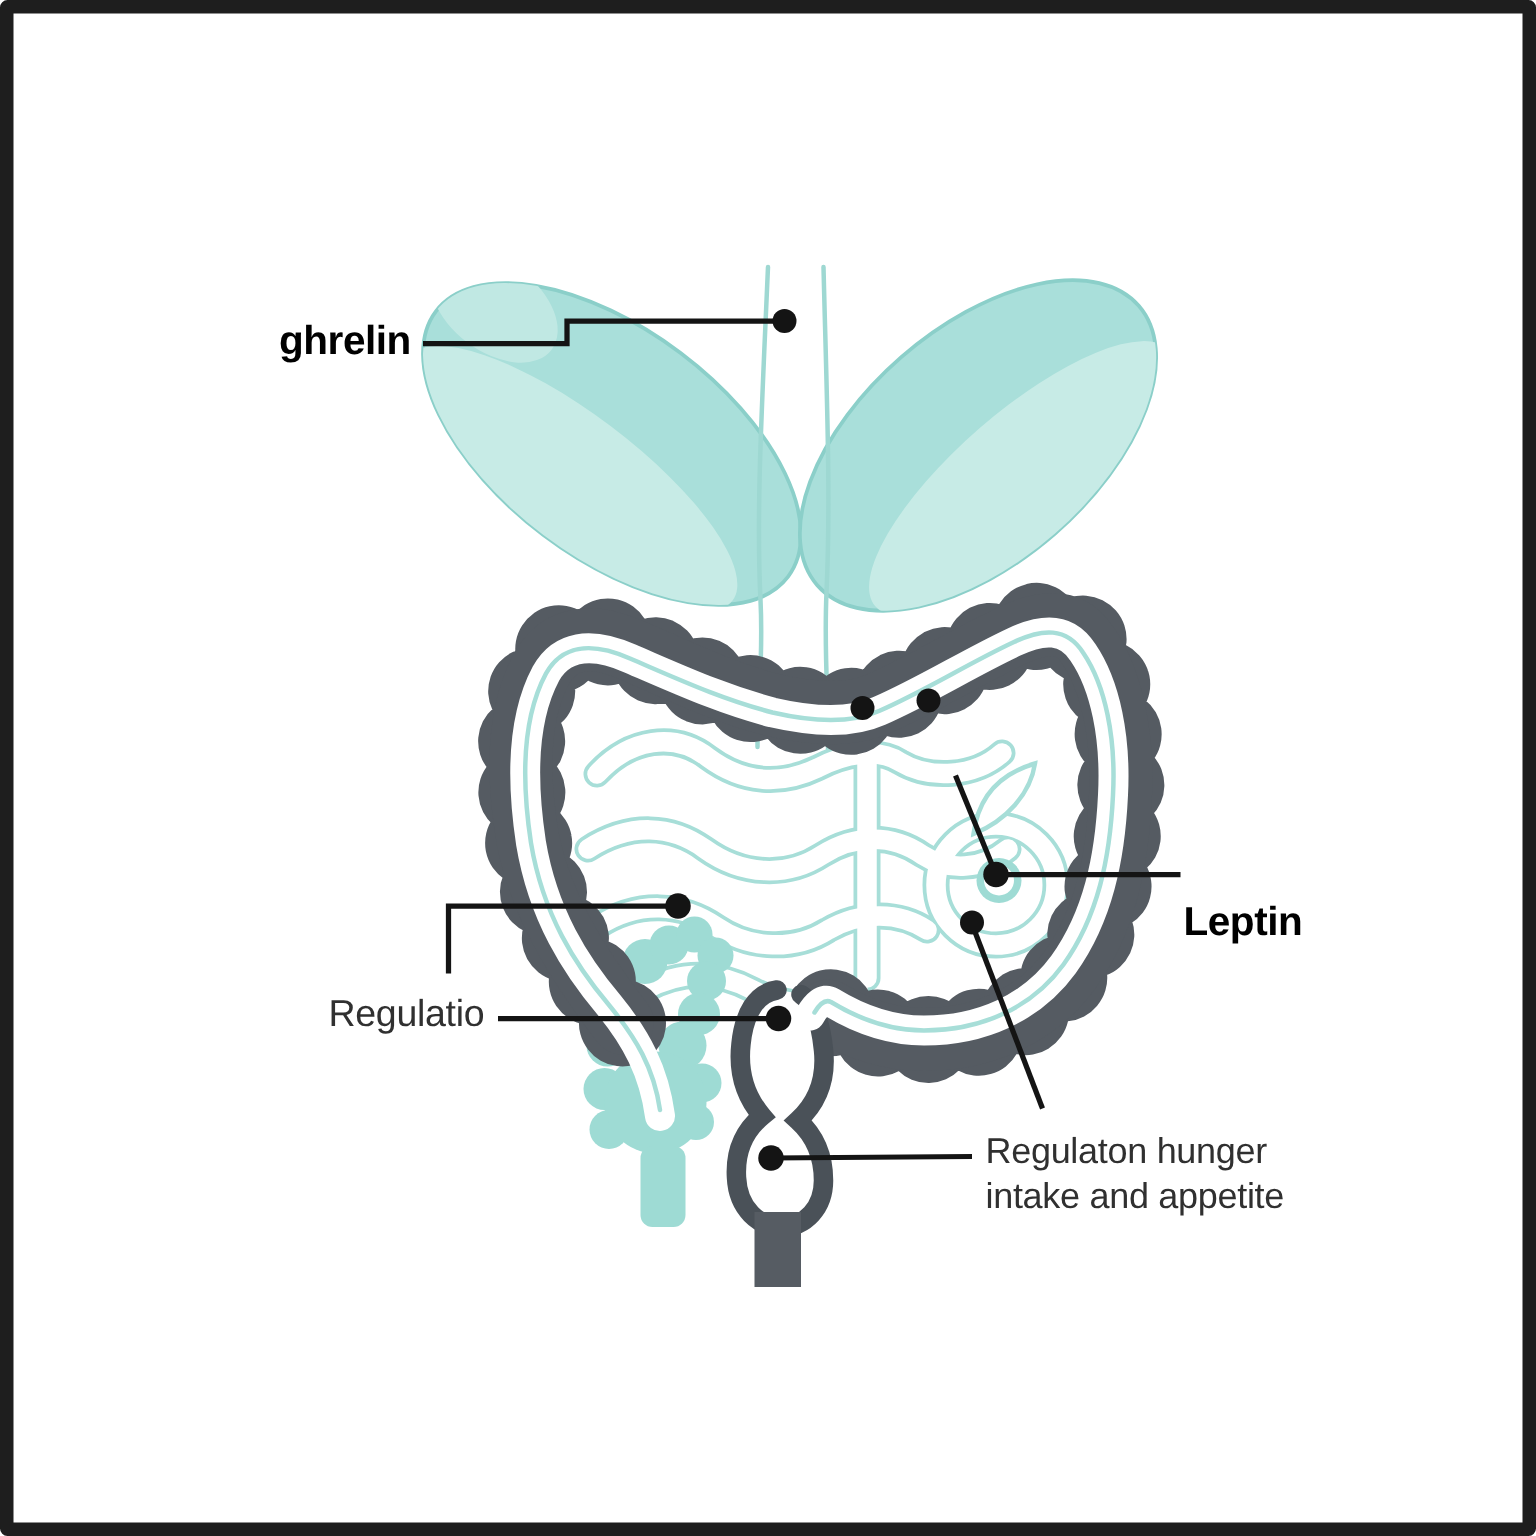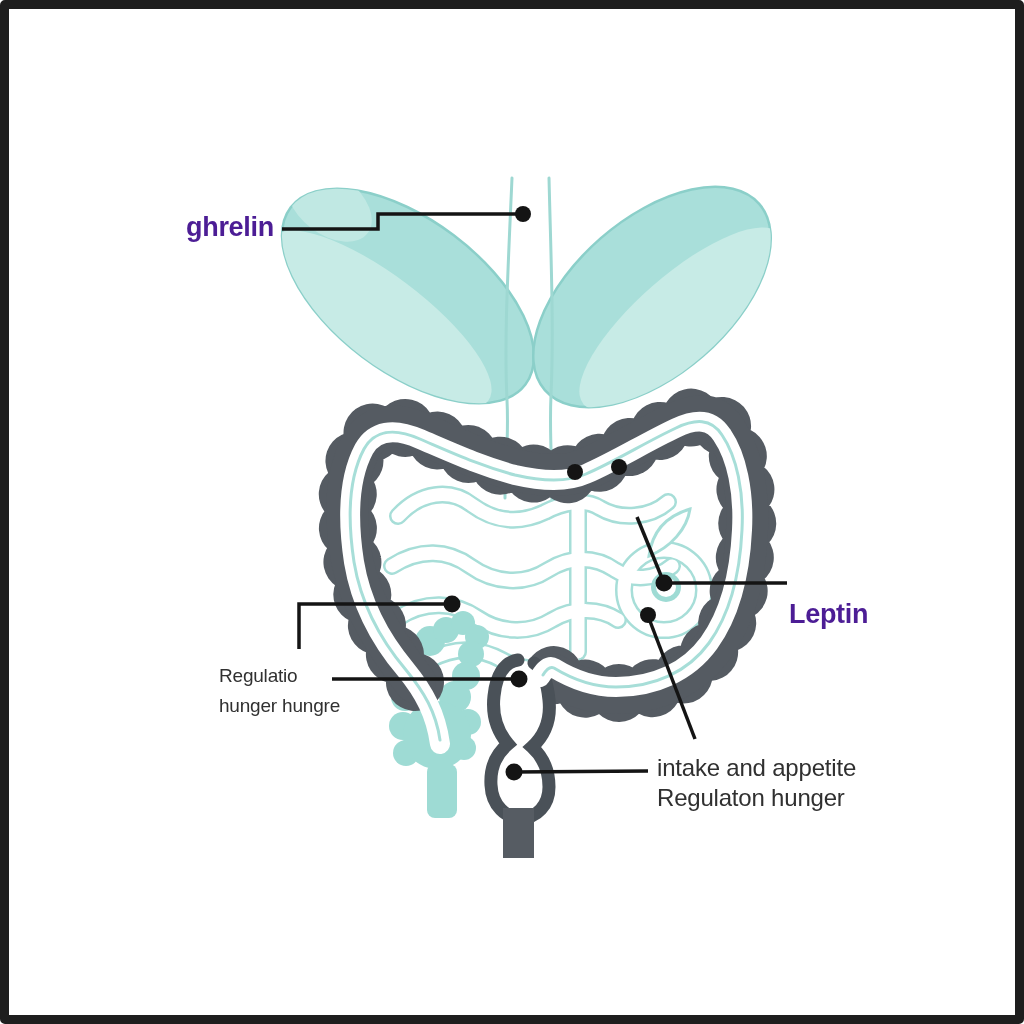--- a/index.html
+++ b/index.html
@@ -10,24 +10,24 @@
     background:#ffffff;
     border:9px solid #1e1e1e;
     border-radius:5px;
     overflow:hidden;
     font-family:"Liberation Sans", sans-serif;
   }
   .art{position:absolute;left:0;top:0;width:1006px;height:1006px;}
   .lbl{position:absolute;white-space:nowrap;}
   .lbl-bold{
     font-weight:700;font-size:27px;line-height:30px;
-    letter-spacing:-0.3px;color:#4c1d95;
+    letter-spacing:-0.3px;color:#000000;
   }
   .lbl-reg{
-    font-weight:400;font-size:19px;line-height:30px;
+    font-weight:400;font-size:25px;line-height:30px;
     letter-spacing:-0.2px;color:#303030;
   }
   .lbl-reg2{
     font-weight:400;font-size:24px;line-height:30px;
     letter-spacing:-0.2px;color:#303030;
   }
 </style>
 </head>
 <body>
 
@@ -135,21 +135,20 @@
       <circle cx="514" cy="772" r="8.5"></circle>
     </g>
   </svg>
 
   <div class="lbl lbl-bold" style="left:177px;top:203px;">ghrelin</div>
 
   <div class="lbl lbl-bold" style="left:780px;top:590px;">Leptin</div>
 
   <div class="lbl lbl-reg" style="left:210px;top:652px;">
     <div>Regulatio</div>
-    <div>hunger hungre</div>
   </div>
 
   <div class="lbl lbl-reg2" style="left:648px;top:744px;">
+    <div>Regulaton hunger</div>
     <div>intake and appetite</div>
-    <div>Regulaton hunger</div>
   </div>
 
 </div>
 
 </body></html>

